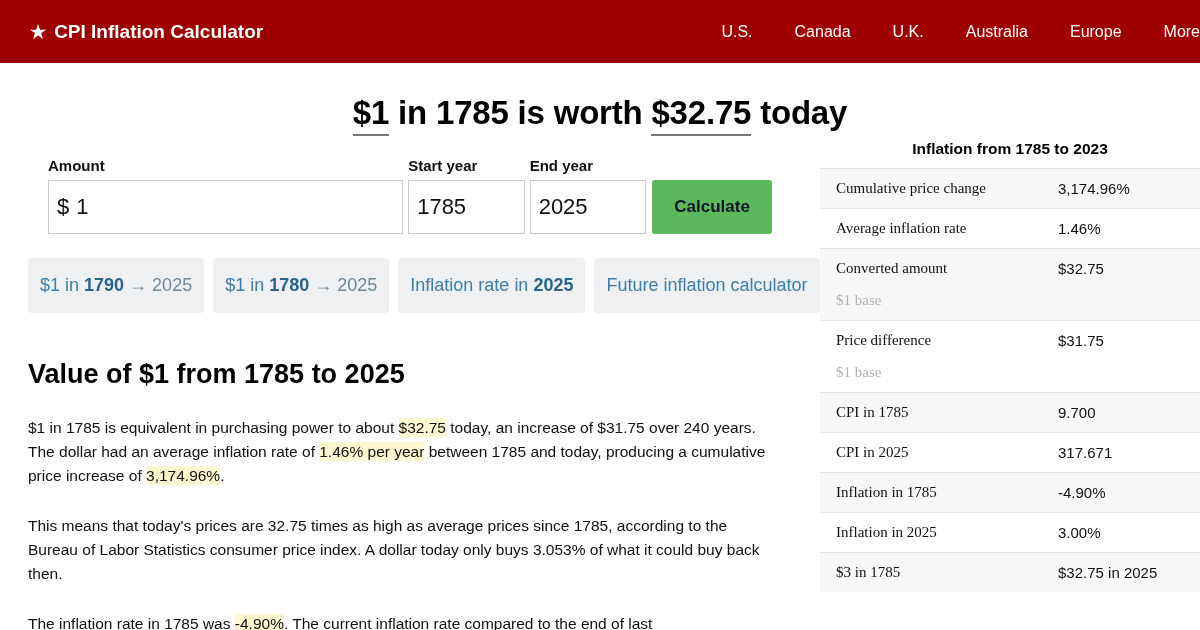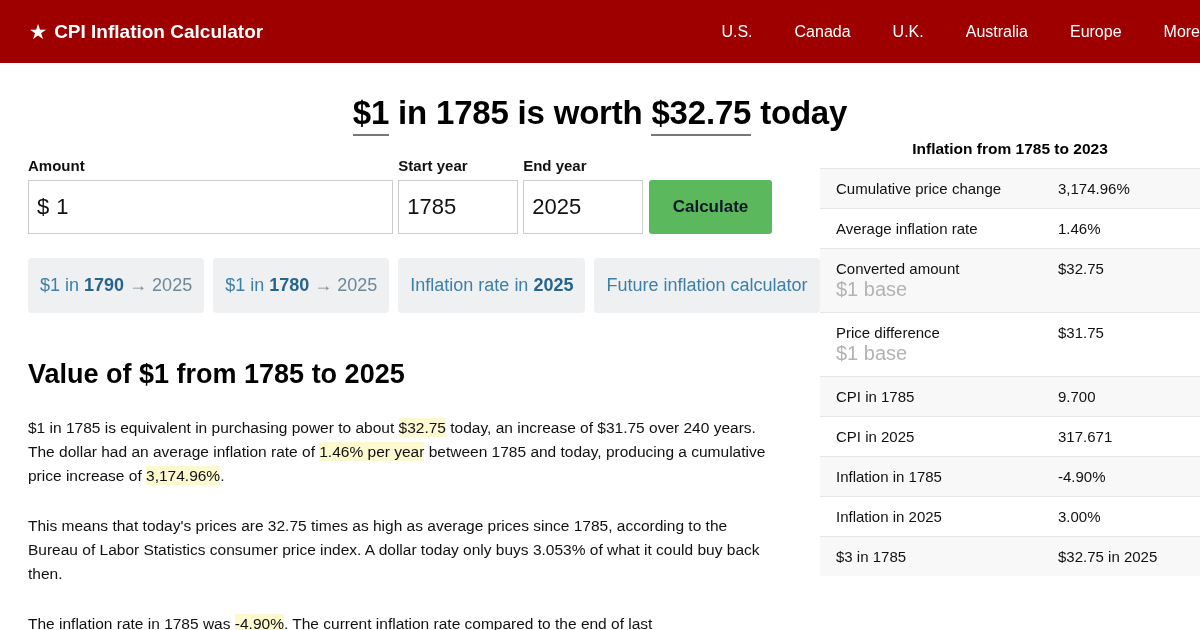--- a/index.html
+++ b/index.html
@@ -83,21 +83,21 @@
   }
 
   
   .calc-form {
     display: flex;
     align-items: flex-end;
     gap: 0;
     margin-top: 25px;
   }
   .field { display: flex; flex-direction: column; }
-  .field-amount { width: 372px; }
+  .field-amount { width: 372px; margin-left: 20px; }
   .field-start { width: 122px; margin-left: 5px; }
   .field-end { width: 122px; margin-left: 5px; }
   .field label {
     font-size: 15px;
     font-weight: bold;
     color: #111111;
     margin-bottom: 6px;
   }
   .input-box {
     height: 54px;
@@ -180,26 +180,26 @@
     font-size: 15px;
   }
   table.stats tr { border-top: 1px solid #e6e6e6; }
   table.stats tr:nth-child(odd) { background: #f8f8f8; }
   table.stats tr:nth-child(even) { background: #ffffff; }
   table.stats td {
     padding: 11px 14px 11px 16px;
     vertical-align: top;
     color: #111111;
   }
-  table.stats td.label { width: 222px; }
+  table.stats td.label { width: 222px; font-family: Liberation Serif, serif; }
   table.stats .sub {
     display: block;
     color: #b3b3b3;
-    font-size: 20px;
-    margin-top: 1px;
+    font-size: 15px;
+    margin-top: 15px;
   }
 </style>
 </head>
 <body>
 
 <div class="site-header">
   <div class="brand">
     <span class="star-icon">★</span>
     <span>CPI Inflation Calculator</span>
   </div>

